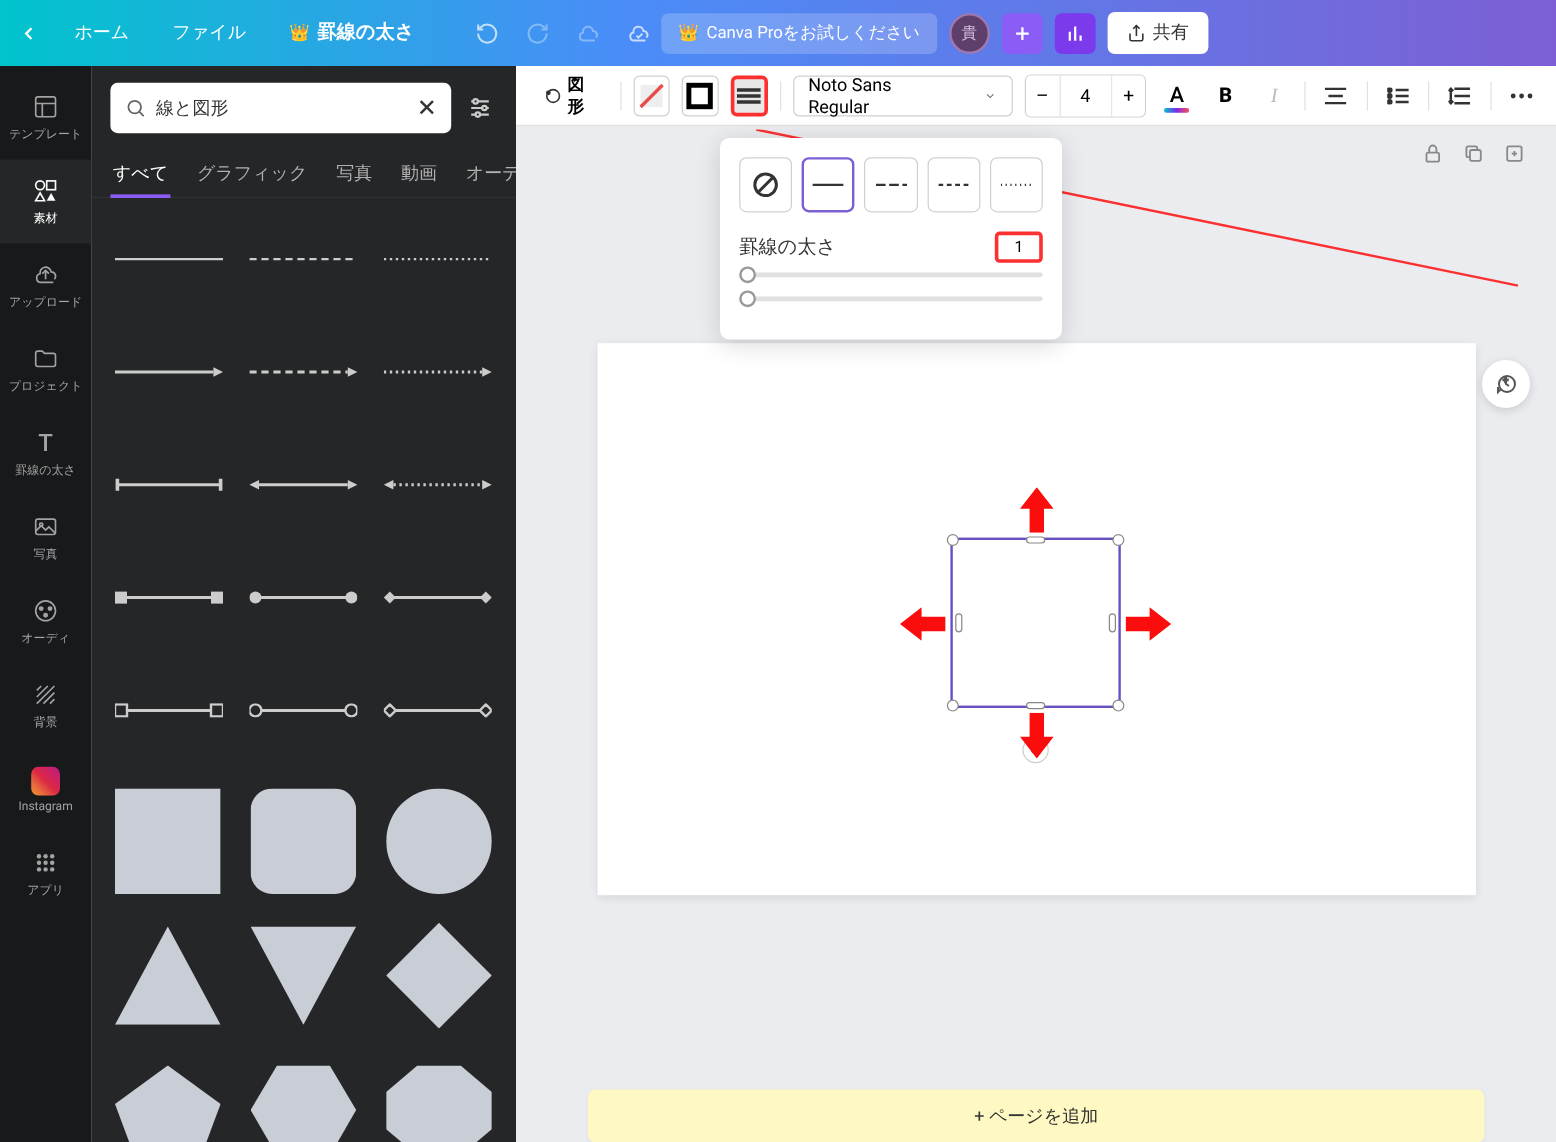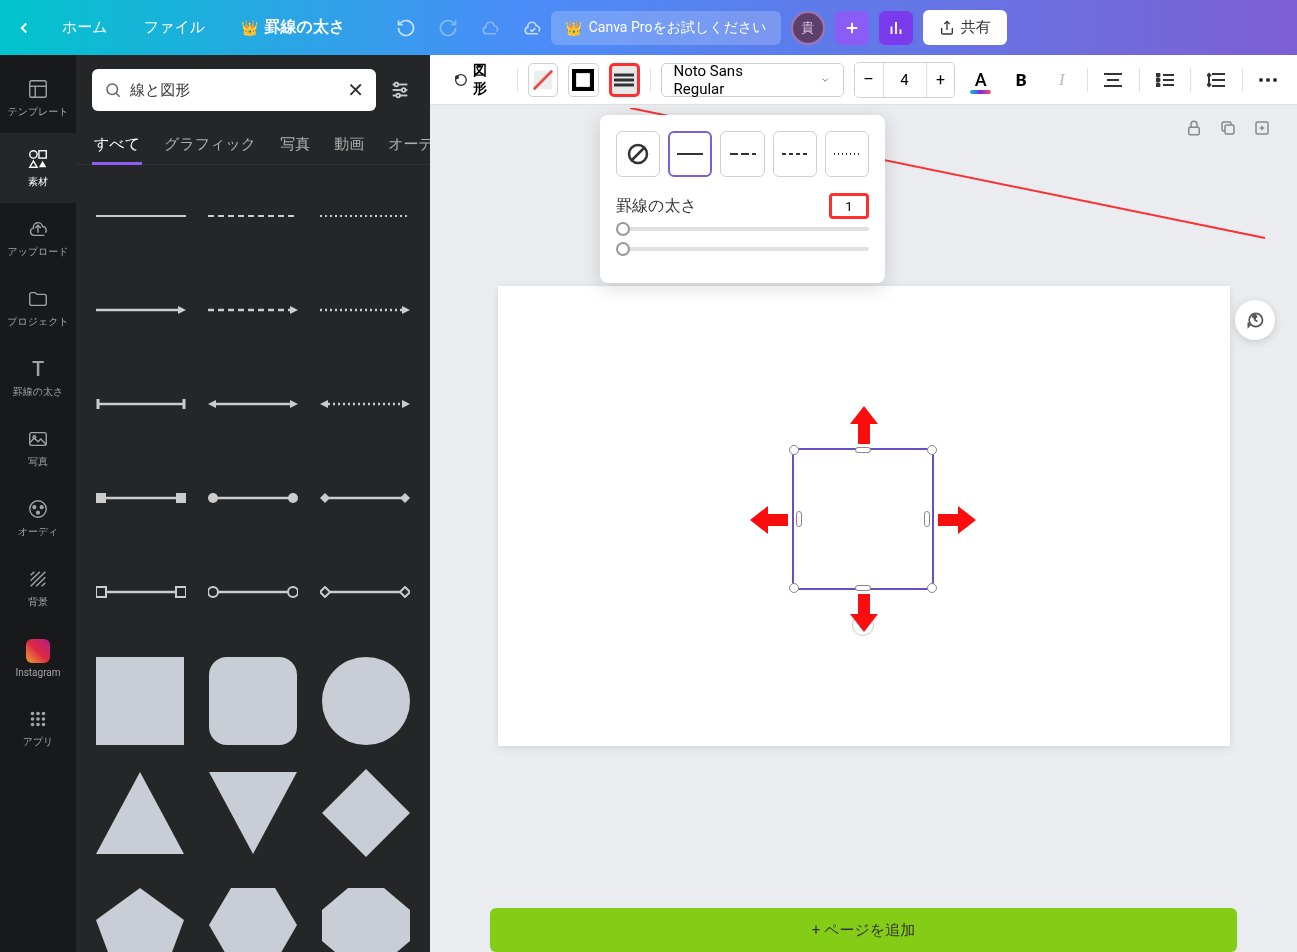--- a/index.html
+++ b/index.html
@@ -90,21 +90,21 @@
     .sel-handle.tl { top: -5px; left: -5px; } .sel-handle.tr { top: -5px; right: -5px; }
     .sel-handle.bl { bottom: -5px; left: -5px; } .sel-handle.br { bottom: -5px; right: -5px; }
     .sel-edge-handle { position: absolute; width: 16px; height: 6px; background: white; border: 1px solid #888; border-radius: 3px; }
     .sel-edge-handle.t { top: -3px; left: 50%; transform: translateX(-50%); }
     .sel-edge-handle.b { bottom: -3px; left: 50%; transform: translateX(-50%); }
     .sel-edge-handle.l { left: -3px; top: 50%; transform: translateY(-50%) rotate(90deg); }
     .sel-edge-handle.r { right: -3px; top: 50%; transform: translateY(-50%) rotate(90deg); }
     .rotate-handle { position: absolute; bottom: -48px; left: 50%; transform: translateX(-50%); width: 22px; height: 22px; background: white; border: 1px solid #ccc; border-radius: 50%; display: flex; align-items: center; justify-content: center; cursor: pointer; font-size: 12px; color: #666; }
     .red-arrow { position: absolute; z-index: 10; }
     
-    .add-page-bar { height: 44px; margin: 12px 60px 0; background: #84cc16; border-radius: 6px; display: flex; align-items: center; justify-content: center; font-size: 15px; color: #333; cursor: pointer; box-shadow: 0 1px 3px rgba(0,0,0,0.05); }
+    .add-page-bar { height: 44px; margin: 12px 60px 0; background: #fef9c3; border-radius: 6px; display: flex; align-items: center; justify-content: center; font-size: 15px; color: #333; cursor: pointer; box-shadow: 0 1px 3px rgba(0,0,0,0.05); }
   </style>
 </head>
 <body>
 
 <div class="header">
   <div class="header-left">
     <div class="back-btn">
       <svg width="18" height="18" viewBox="0 0 24 24" fill="none" stroke="white" stroke-width="2.5">
           <polyline points="15 18 9 12 15 6"></polyline>
         </svg>

